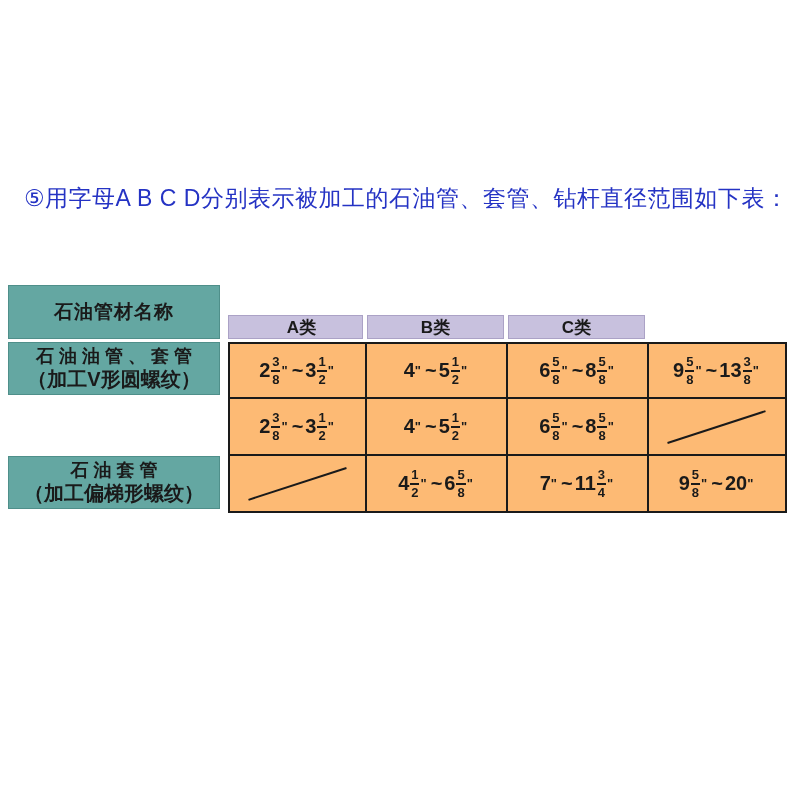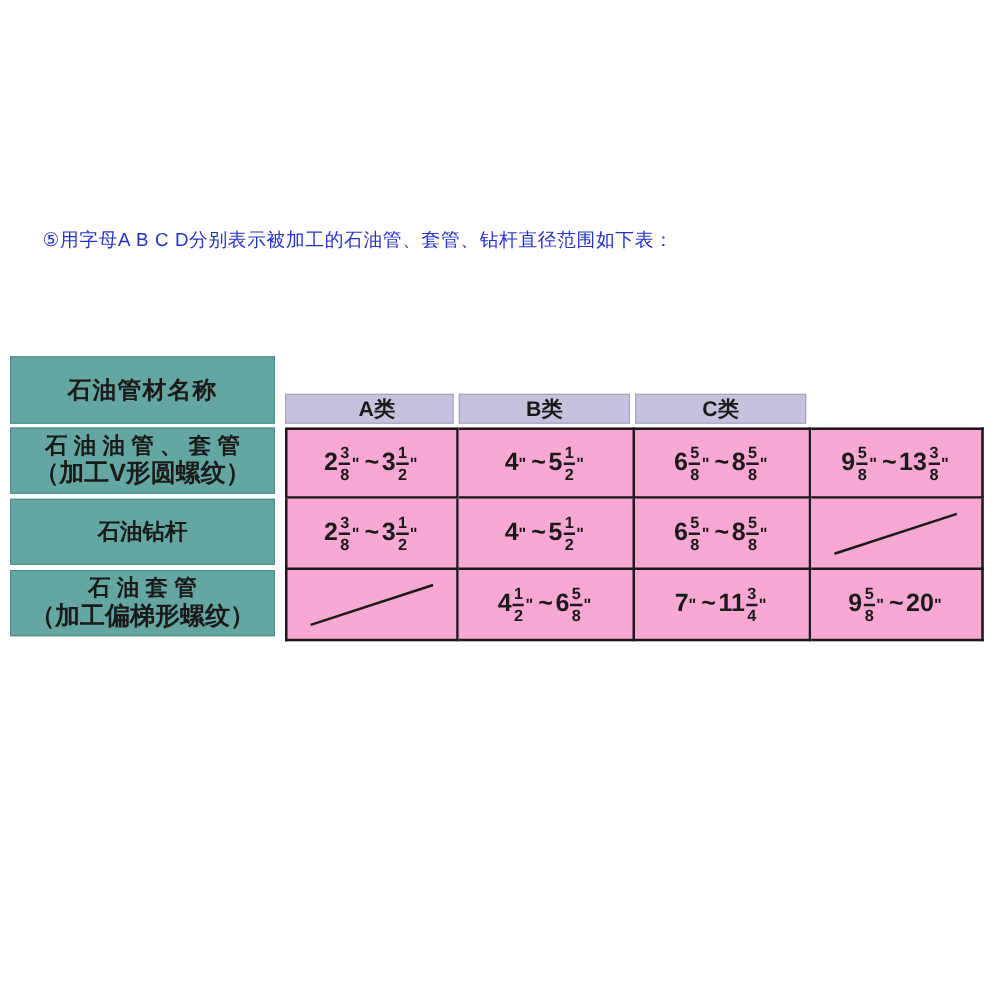--- a/index.html
+++ b/index.html
@@ -15,23 +15,23 @@
   body{
     width:800px;height:800px;
     background:#ffffff;
     position:relative;
     overflow:hidden;
     font-family:"Liberation Sans","DejaVu Sans",sans-serif;
     color:var(--ink);
   }
   .title{
     position:absolute;
-    left:34px;top:183px;
+    left:24px;top:183px;
     width:760px;
-    font-size:15px;
+    font-size:23px;
     letter-spacing:0.5px;
     color:var(--blue);
     white-space:nowrap;
   }
   .pipe-table{
     position:absolute;
     left:8px;top:285px;
     display:grid;
     grid-template-columns:212px 8px 139px 141px 141px 138px;
     grid-template-rows:26px 4px 24px 3px 57px 57px 57px;
@@ -70,21 +70,21 @@
     grid-column:1;
     margin-bottom:4px;
     font-size:18px;
     line-height:1.25;
   }
   .rowlabel .l2{font-size:20px;}
   .lr0{grid-row:5;}
   .lr1{grid-row:6;}
   .lr2{grid-row:7;}
   .dcell{
-    background:#f9a8d4;
+    background:#fdba74;
     border-right:2px solid var(--ink);
     border-bottom:2px solid var(--ink);
     display:flex;align-items:center;justify-content:center;
     font-weight:bold;
     font-size:20px;
     white-space:nowrap;
   }
   .dcell.c0{grid-column:3;border-left:2px solid var(--ink);}
   .dcell.c1{grid-column:4;}
   .dcell.c2{grid-column:5;}
@@ -125,24 +125,20 @@
   <div class="tealcell name-header">石油管材名称</div>
 
   <div class="lav c0">A类</div>
   <div class="lav c1">B类</div>
   <div class="lav c2">C类</div>
 
   <div class="tealcell rowlabel lr0">
     <span class="l1">石 油 油 管 、 套 管</span>
     <span class="l2">（加工V形圆螺纹）</span>
   </div>
-  <div class="tealcell rowlabel lr1">
-    <span class="l1">石油钻杆</span>
-    <span class="l2"></span>
-  </div>
   <div class="tealcell rowlabel lr2">
     <span class="l1">石 油 套 管</span>
     <span class="l2">（加工偏梯形螺纹）</span>
   </div>
 
   <div class="dcell r0 c0">2<span class="frac">
         <span class="fn">3</span>
         <span class="fd">8</span>
       </span><span class="inch">"</span><span class="tld">~</span>3<span class="frac">
         <span class="fn">1</span>

